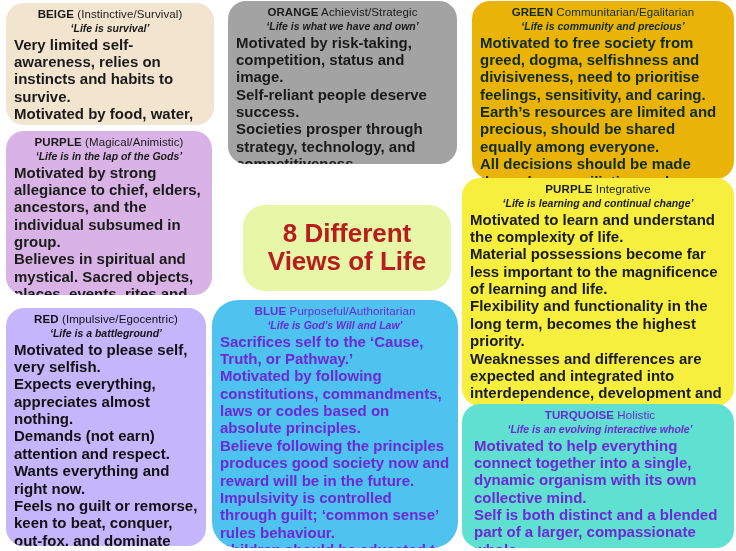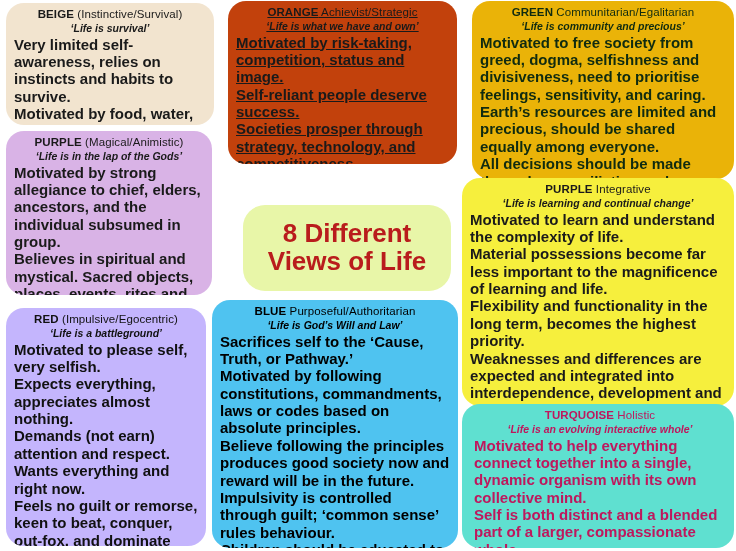--- a/index.html
+++ b/index.html
@@ -55,23 +55,22 @@
   }
 
   
   #beige {
     left: 6px; top: 3px; width: 208px; height: 122px;
     background: #f2e4cf;
     color: #1a1a1a;
   }
   #orange {
     left: 228px; top: 1px; width: 229px; height: 163px;
-    background: #c2410c;
-    color: #1a1a1a;
-    text-decoration: underline;
+    background: #a3a3a3;
+    color: #1a1a1a;
   }
   #green {
     left: 472px; top: 1px; width: 262px; height: 178px;
     background: #eab308;
     color: #102b10;
   }
   #purple {
     left: 6px; top: 131px; width: 206px; height: 164px;
     background: #d9b3e6;
     color: #1a1a1a;
@@ -82,26 +81,27 @@
     color: #1a1a1a;
   }
   #red {
     left: 6px; top: 308px; width: 200px; height: 238px;
     background: #c4b5fd;
     color: #111111;
   }
   #blue {
     left: 212px; top: 300px; width: 246px; height: 248px;
     background: #4fc3f0;
-    color: #000000;
+    color: #6d28d9;
+    border-radius: 26px;
   }
   #turquoise {
     left: 462px; top: 404px; width: 272px; height: 144px;
     background: #5fe0d0;
-    color: #be185d;
+    color: #6d28d9;
     padding-left: 12px;
   }
   #center {
     position: absolute;
     left: 243px; top: 205px; width: 208px; height: 86px;
     background: #e8f6a8;
     border-radius: 22px;
     display: flex;
     align-items: center;
     justify-content: center;

